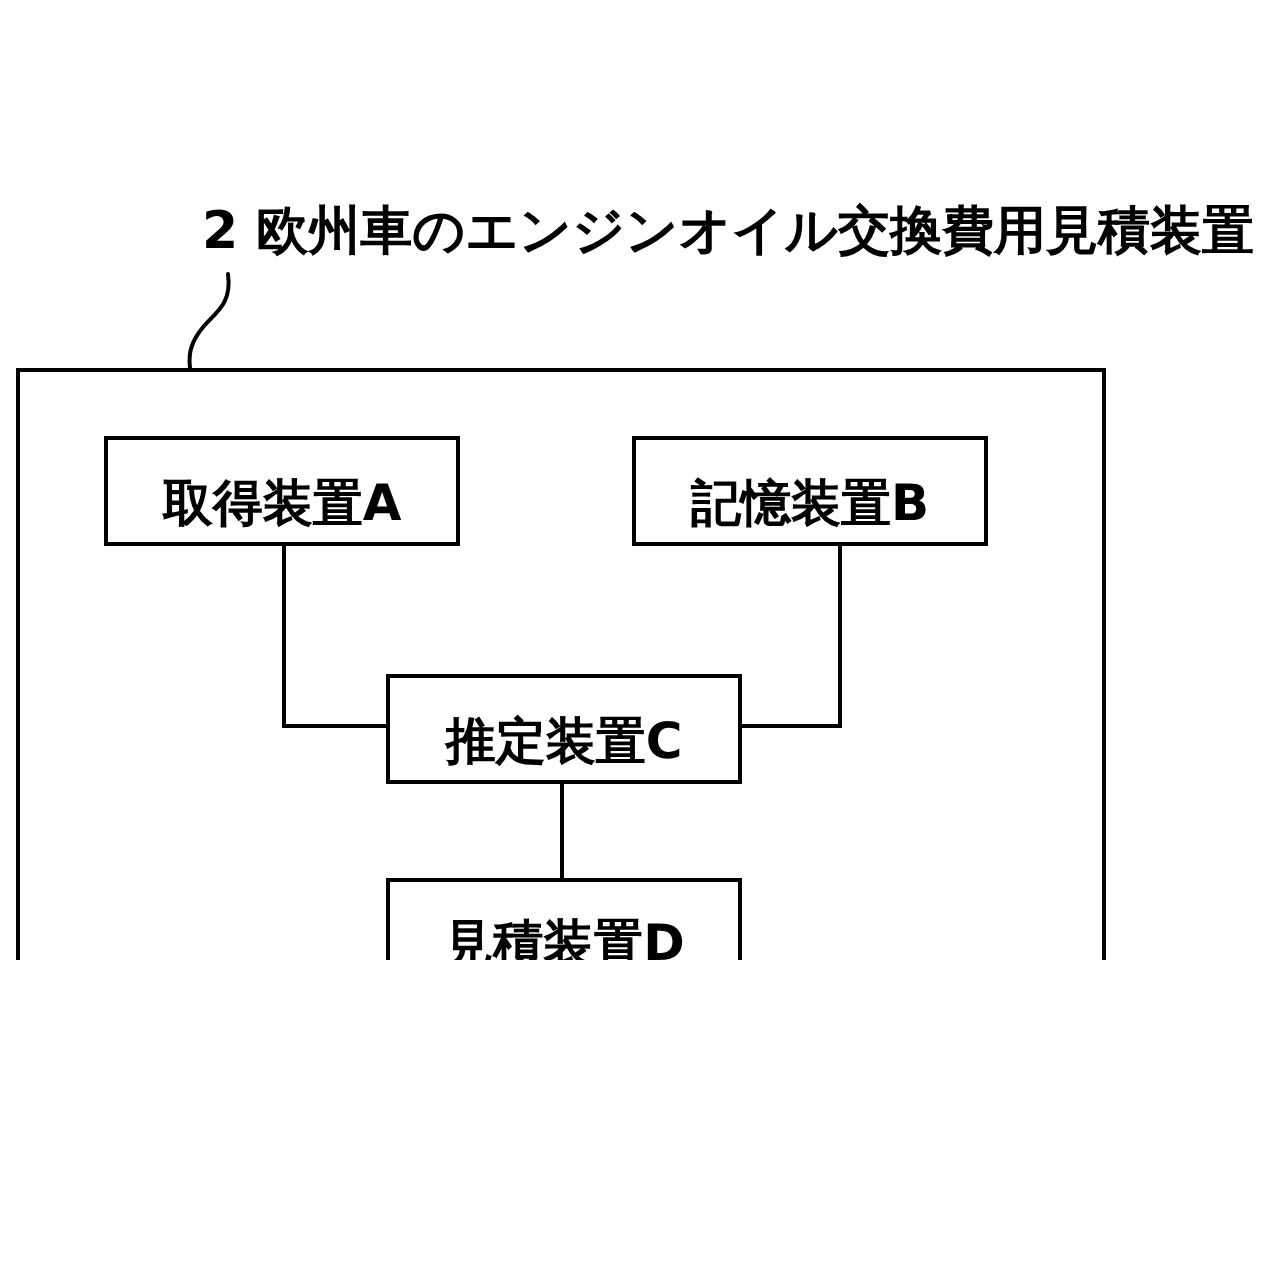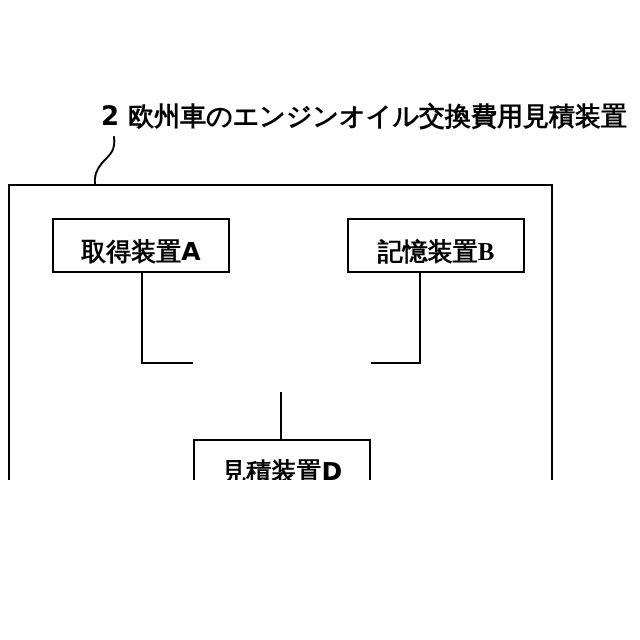--- a/index.html
+++ b/index.html
@@ -55,21 +55,21 @@
   }
   .unit-label {
     font-size: 25px;
     line-height: 25px;
     font-weight: 700;
     color: #000000;
     white-space: nowrap;
     margin-top: 11px;
   }
   #box-acquire { left: 52px;  top: 218px; width: 178px; height: 55px; }
-  #box-memory  { left: 347px; top: 218px; width: 178px; height: 55px; font-family: Liberation Serif, serif; }
+  #box-memory  { left: 316px; top: 218px; width: 178px; height: 55px; }
   #box-estimate{ left: 193px; top: 337px; width: 178px; height: 55px; }
   #box-quote   { left: 193px; top: 439px; width: 178px; height: 54px; }
 </style>
 </head>
 <body>
 
 <div id="canvas">
 
   <div id="figure-title">2 欧州車のエンジンオイル交換費用見積装置</div>
 
@@ -89,18 +89,21 @@
   </svg>
 
   <div id="box-acquire" class="unit-box">
     <span class="unit-label">取得装置A</span>
   </div>
 
   <div id="box-memory" class="unit-box">
     <span class="unit-label">記憶装置B</span>
   </div>
 
+  <div id="box-estimate" class="unit-box">
+    <span class="unit-label">推定装置C</span>
+  </div>
 
   <div id="box-quote" class="unit-box">
     <span class="unit-label">見積装置D</span>
   </div>
 
 </div>
 
 </body></html>

